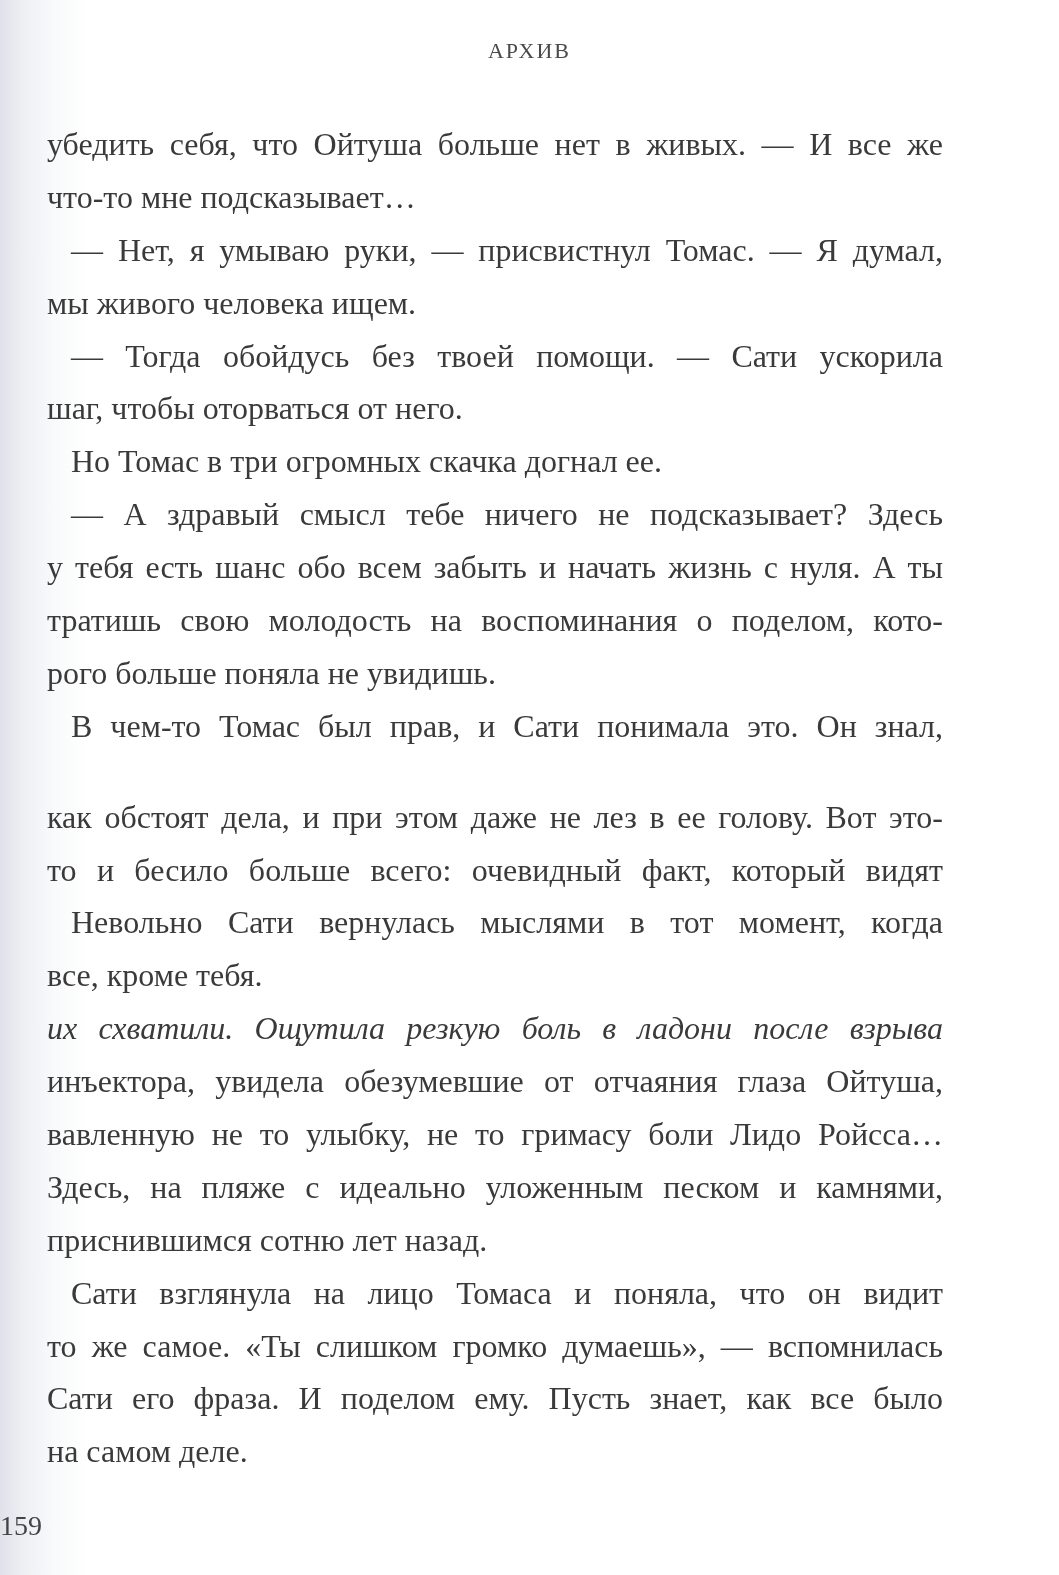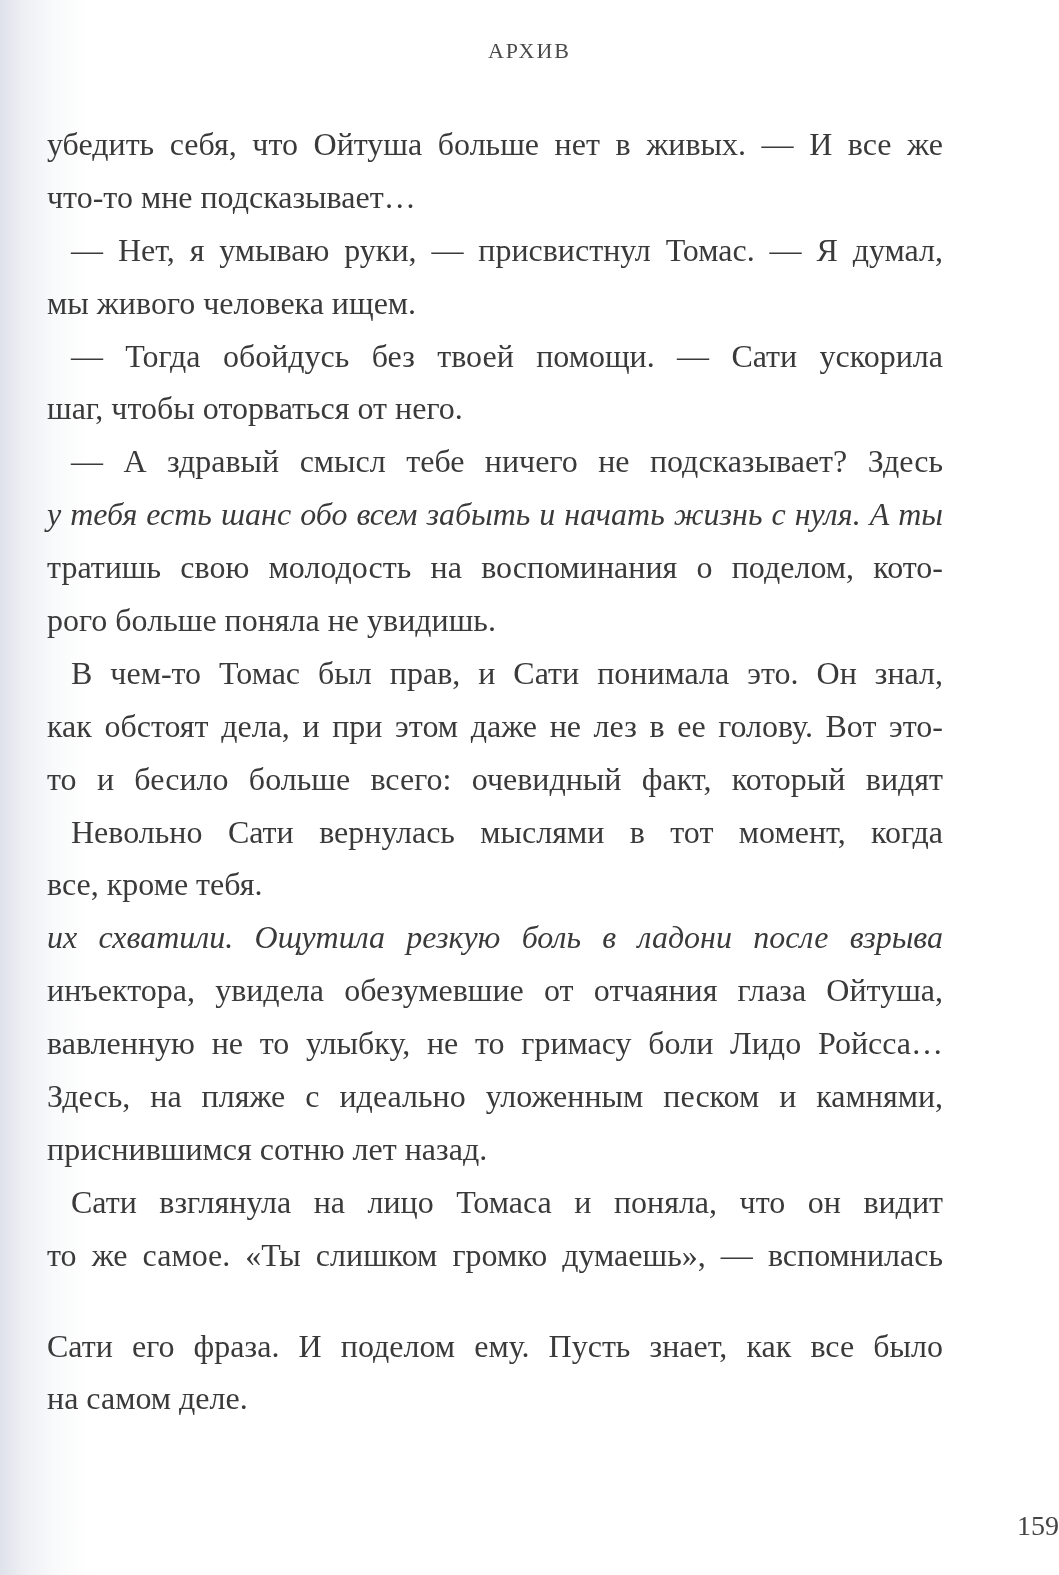--- a/index.html
+++ b/index.html
@@ -51,53 +51,54 @@
       padding-left: 24px;
     }
     .line.last {
       text-align-last: left;
     }
     .folio {
       position: absolute;
       top: 1510px;
       left: 0;
       width: 1059px;
-      text-align: right;
+      text-align: left;
       font-size: 28px;
       color: #444;
     }
   </style>
 </head>
 <body>
 
 <div class="page">
   <div class="running-head">АРХИВ</div>
 
   <div class="text-block">
     <span class="line" style="display: block; text-align-last: justify;">убедить себя, что Ойтуша больше нет в живых. — И все же</span>
     <span class="line last">что-то мне подсказывает…</span>
     <span class="line indent" style="display: block; text-align-last: justify;">— Нет, я умываю руки, — присвистнул Томас. — Я думал,</span>
     <span class="line last">мы живого человека ищем.</span>
     <span class="line indent" style="display: block; text-align-last: justify;">— Тогда обойдусь без твоей помощи. — Сати ускорила</span>
     <span class="line last">шаг, чтобы оторваться от него.</span>
+    <span class="line indent last">Но Томас в три огромных скачка догнал ее.</span>
     <span class="line indent" style="display: block; text-align-last: justify;">— А здравый смысл тебе ничего не подсказывает? Здесь</span>
-    <span class="line" style="display: block; text-align-last: justify; font-style: italic;">у тебя есть шанс обо всем забыть и начать жизнь с нуля. А ты</span>
+    <span class="line" style="display: block; text-align-last: justify;">у тебя есть шанс обо всем забыть и начать жизнь с нуля. А ты</span>
     <span class="line" style="display: block; text-align-last: justify;">тратишь свою молодость на воспоминания о поделом, кото-</span>
     <span class="line last">рого больше поняла не увидишь.</span>
     <span class="line indent" style="display: block; text-align-last: justify;">В чем-то Томас был прав, и Сати понимала это. Он знал,</span>
-    <span class="line" style="display: block; text-align-last: justify;">как обстоят дела, и при этом даже не лез в ее голову. Вот это-</span>
+    <span class="line" style="display: block; text-align-last: justify; margin-top: 38px;">как обстоят дела, и при этом даже не лез в ее голову. Вот это-</span>
     <span class="line" style="display: block; text-align-last: justify;">то и бесило больше всего: очевидный факт, который видят</span>
     <span class="line indent" style="display: block; text-align-last: justify;">Невольно Сати вернулась мыслями в тот момент, когда</span>
     <span class="line last">все, кроме тебя.</span>
     <span class="line" style="display: block; text-align-last: justify; font-style: italic;">их схватили. Ощутила резкую боль в ладони после взрыва</span>
     <span class="line" style="display: block; text-align-last: justify;">инъектора, увидела обезумевшие от отчаяния глаза Ойтуша,</span>
     <span class="line" style="display: block; text-align-last: justify;">вавленную не то улыбку, не то гримасу боли Лидо Ройсса…</span>
     <span class="line" style="display: block; text-align-last: justify;">Здесь, на пляже с идеально уложенным песком и камнями,</span>
     <span class="line last">приснившимся сотню лет назад.</span>
     <span class="line indent" style="display: block; text-align-last: justify;">Сати взглянула на лицо Томаса и поняла, что он видит</span>
     <span class="line" style="display: block; text-align-last: justify;">то же самое. «Ты слишком громко думаешь», — вспомнилась</span>
-    <span class="line" style="display: block; text-align-last: justify; margin-top: 38px;">Сати его фраза. И поделом ему. Пусть знает, как все было</span>
+    <span class="line" style="display: block; text-align-last: justify;">Сати его фраза. И поделом ему. Пусть знает, как все было</span>
     <span class="line last">на самом деле.</span>
 
   </div>
 
   <div class="folio">159</div>
 </div>
 
 </body></html>

